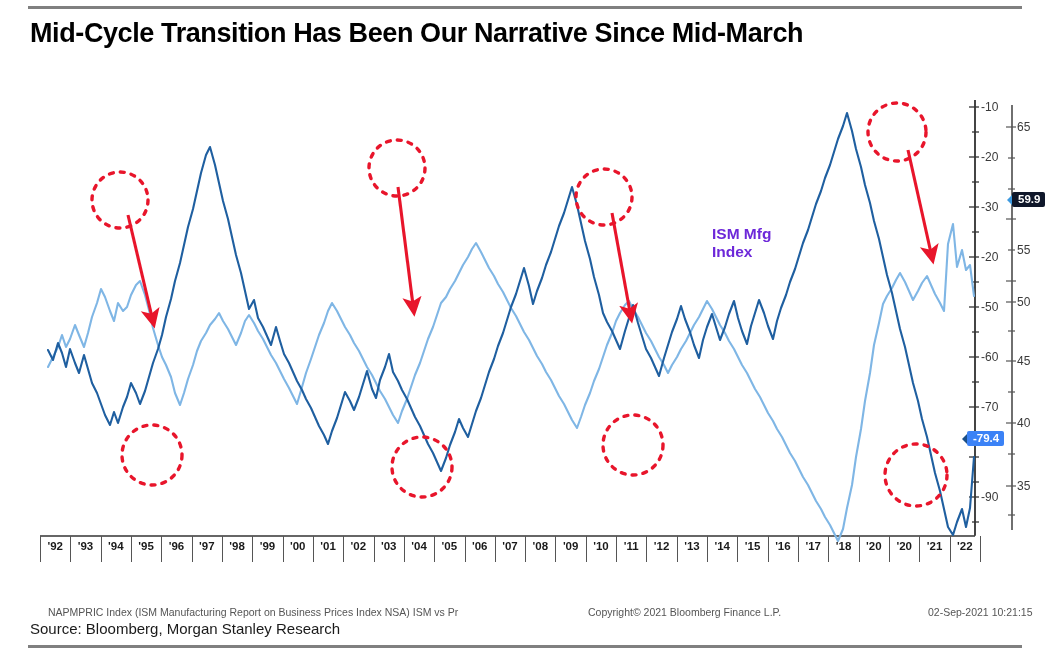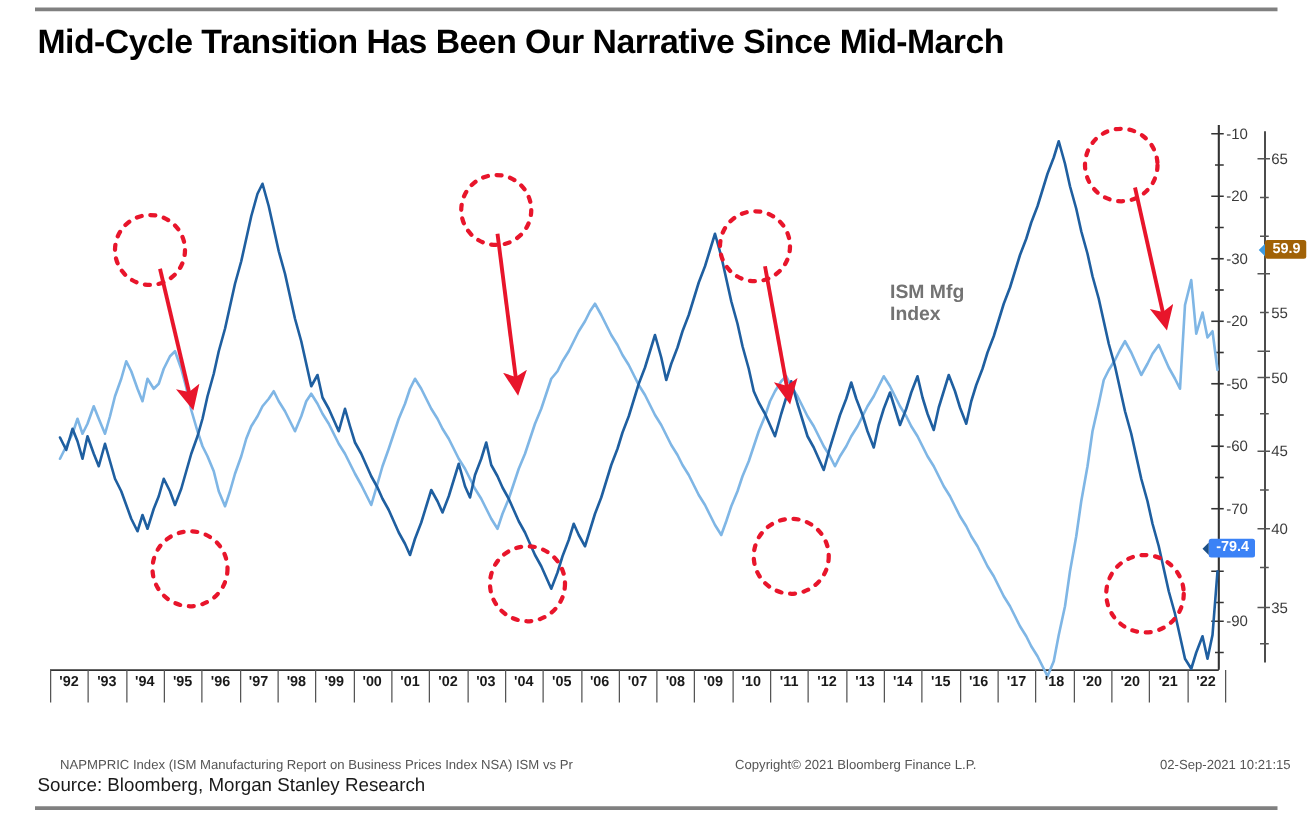--- a/index.html
+++ b/index.html
@@ -15,32 +15,32 @@
 
   #source-line{position:absolute;left:30px;top:620px;font-size:15px;color:#1a1a1a;}
 
   
   #chart-area{position:absolute;left:0;top:95px;width:1050px;height:500px;}
   #plot-svg{position:absolute;left:0;top:0;width:1050px;height:500px;}
 
   
   .ann{position:absolute;font-weight:bold;line-height:1.18;white-space:pre-line;}
   #ann-midcycle{left:112px;top:116px;color:#e8152b;font-size:15.5px;}
-  #ann-ism-mfg{left:712px;top:130px;color:#737373;font-size:15.5px;}
+  #ann-ism-mfg{left:712px;top:130px;color:#6d28d9;font-size:15.5px;}
   #ann-prices-paid{left:712px;top:425px;color:#1F5FA0;font-size:15.5px;}
 
   
   .axlbl{position:absolute;font-size:12px;color:#3a3a3a;
          font-family:"Liberation Sans",sans-serif;}
   .axlbl.left-ax{left:981px;}
   .axlbl.right-ax{left:1017px;}
 
   .badge{position:absolute;font-size:11.5px;font-weight:bold;color:#ffffff;
          padding:1px 5px 2px 6px;border-radius:2px;white-space:nowrap;}
-  #badge-mfg{background:#a16207;}
+  #badge-mfg{background:#0f172a;}
   #badge-ppi{background:#3b82f6;}
   .badge .nub{position:absolute;left:-5px;top:3px;width:0;height:0;
         border-top:5px solid transparent;border-bottom:5px solid transparent;}
   #badge-mfg .nub{border-right:5px solid #3d9ae0;}
   #badge-ppi .nub{border-right:5px solid #1b4f87;}
 
   
   #xaxis-strip{position:absolute;left:40px;top:536px;width:940px;height:26px;}
   #xaxis-strip .xtick{position:absolute;top:0;width:1px;height:26px;background:#555;}
   #xaxis-strip .xlab{position:absolute;top:4px;font-size:11.5px;color:#1a1a1a;

